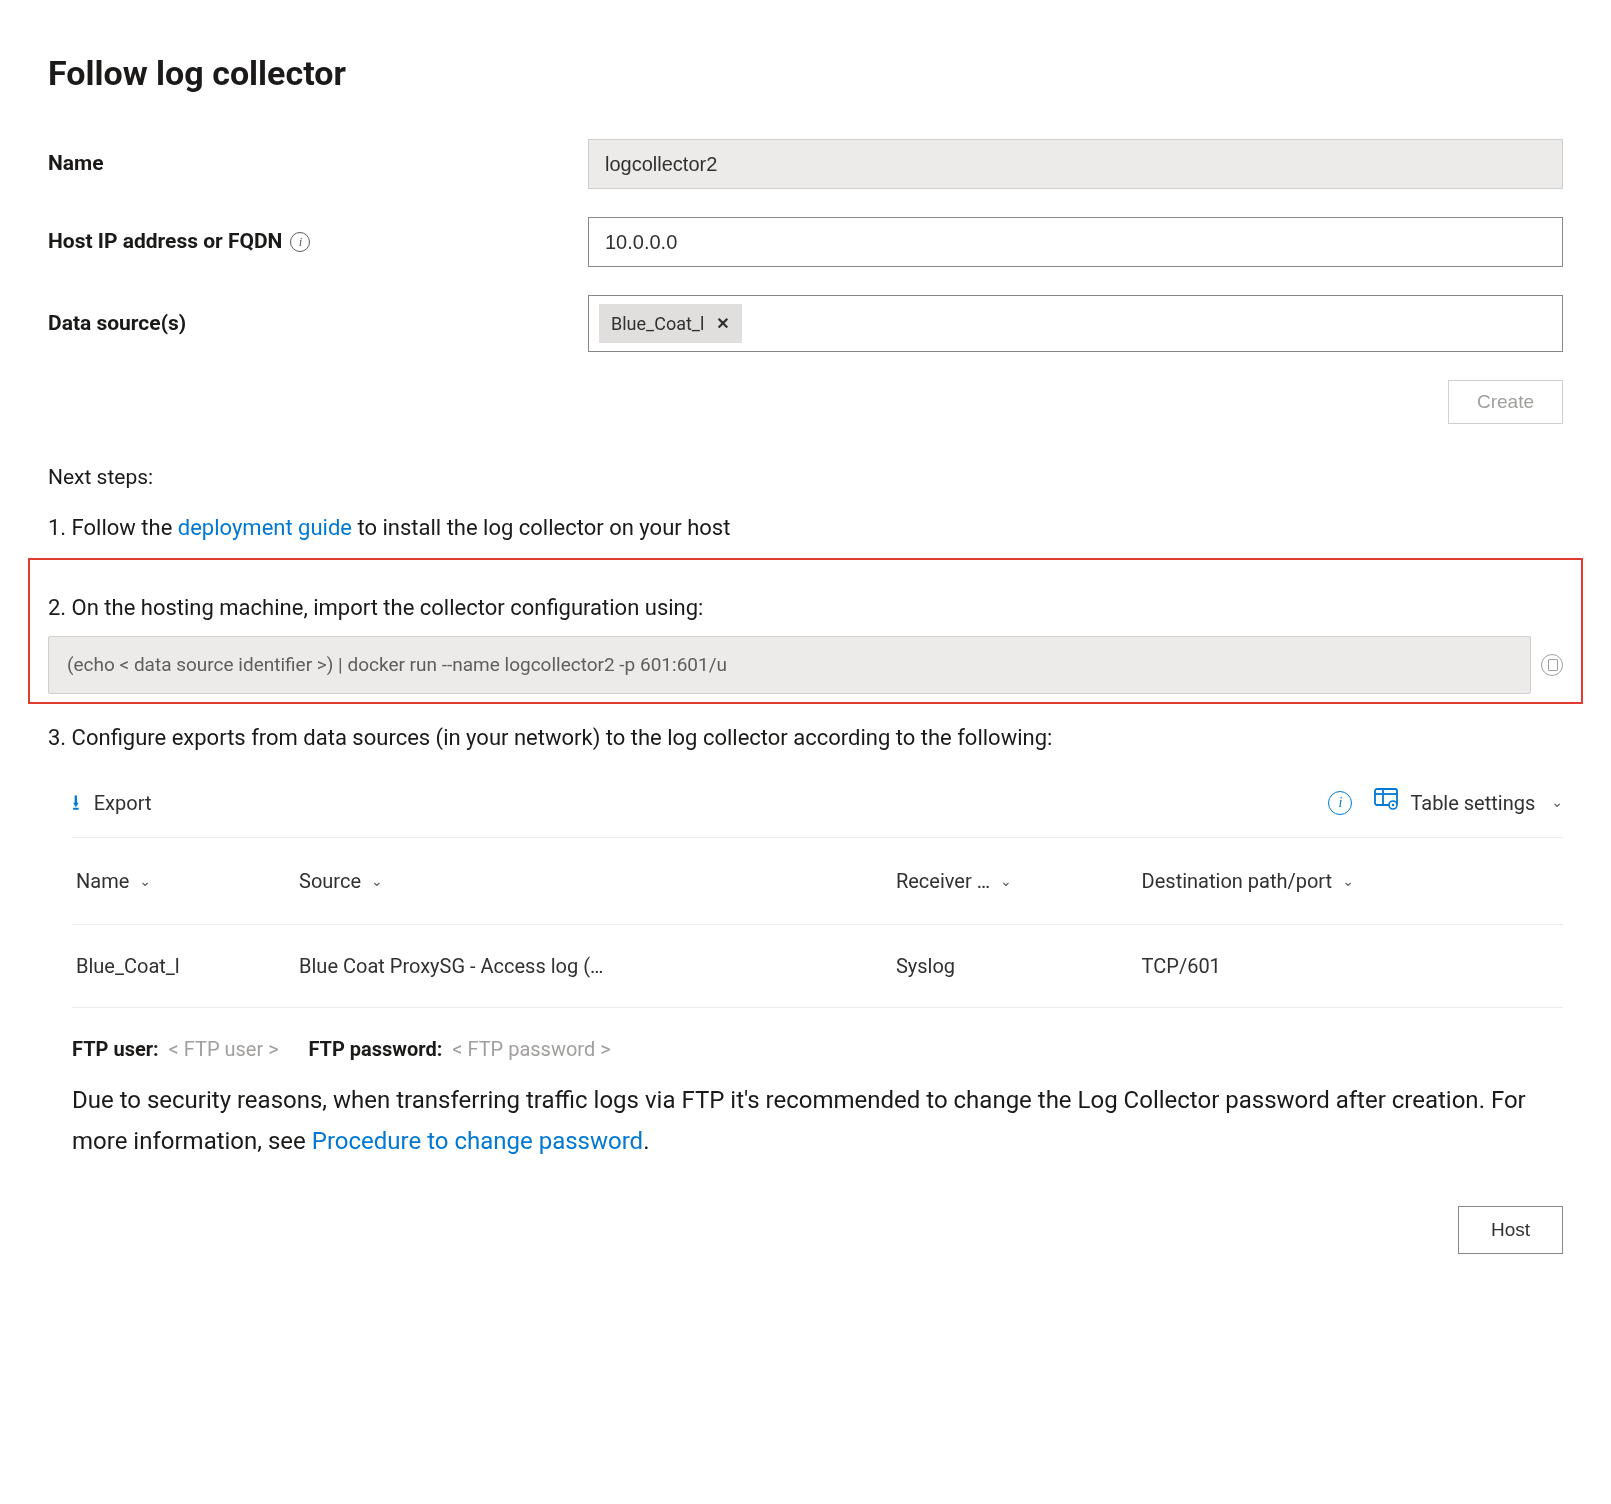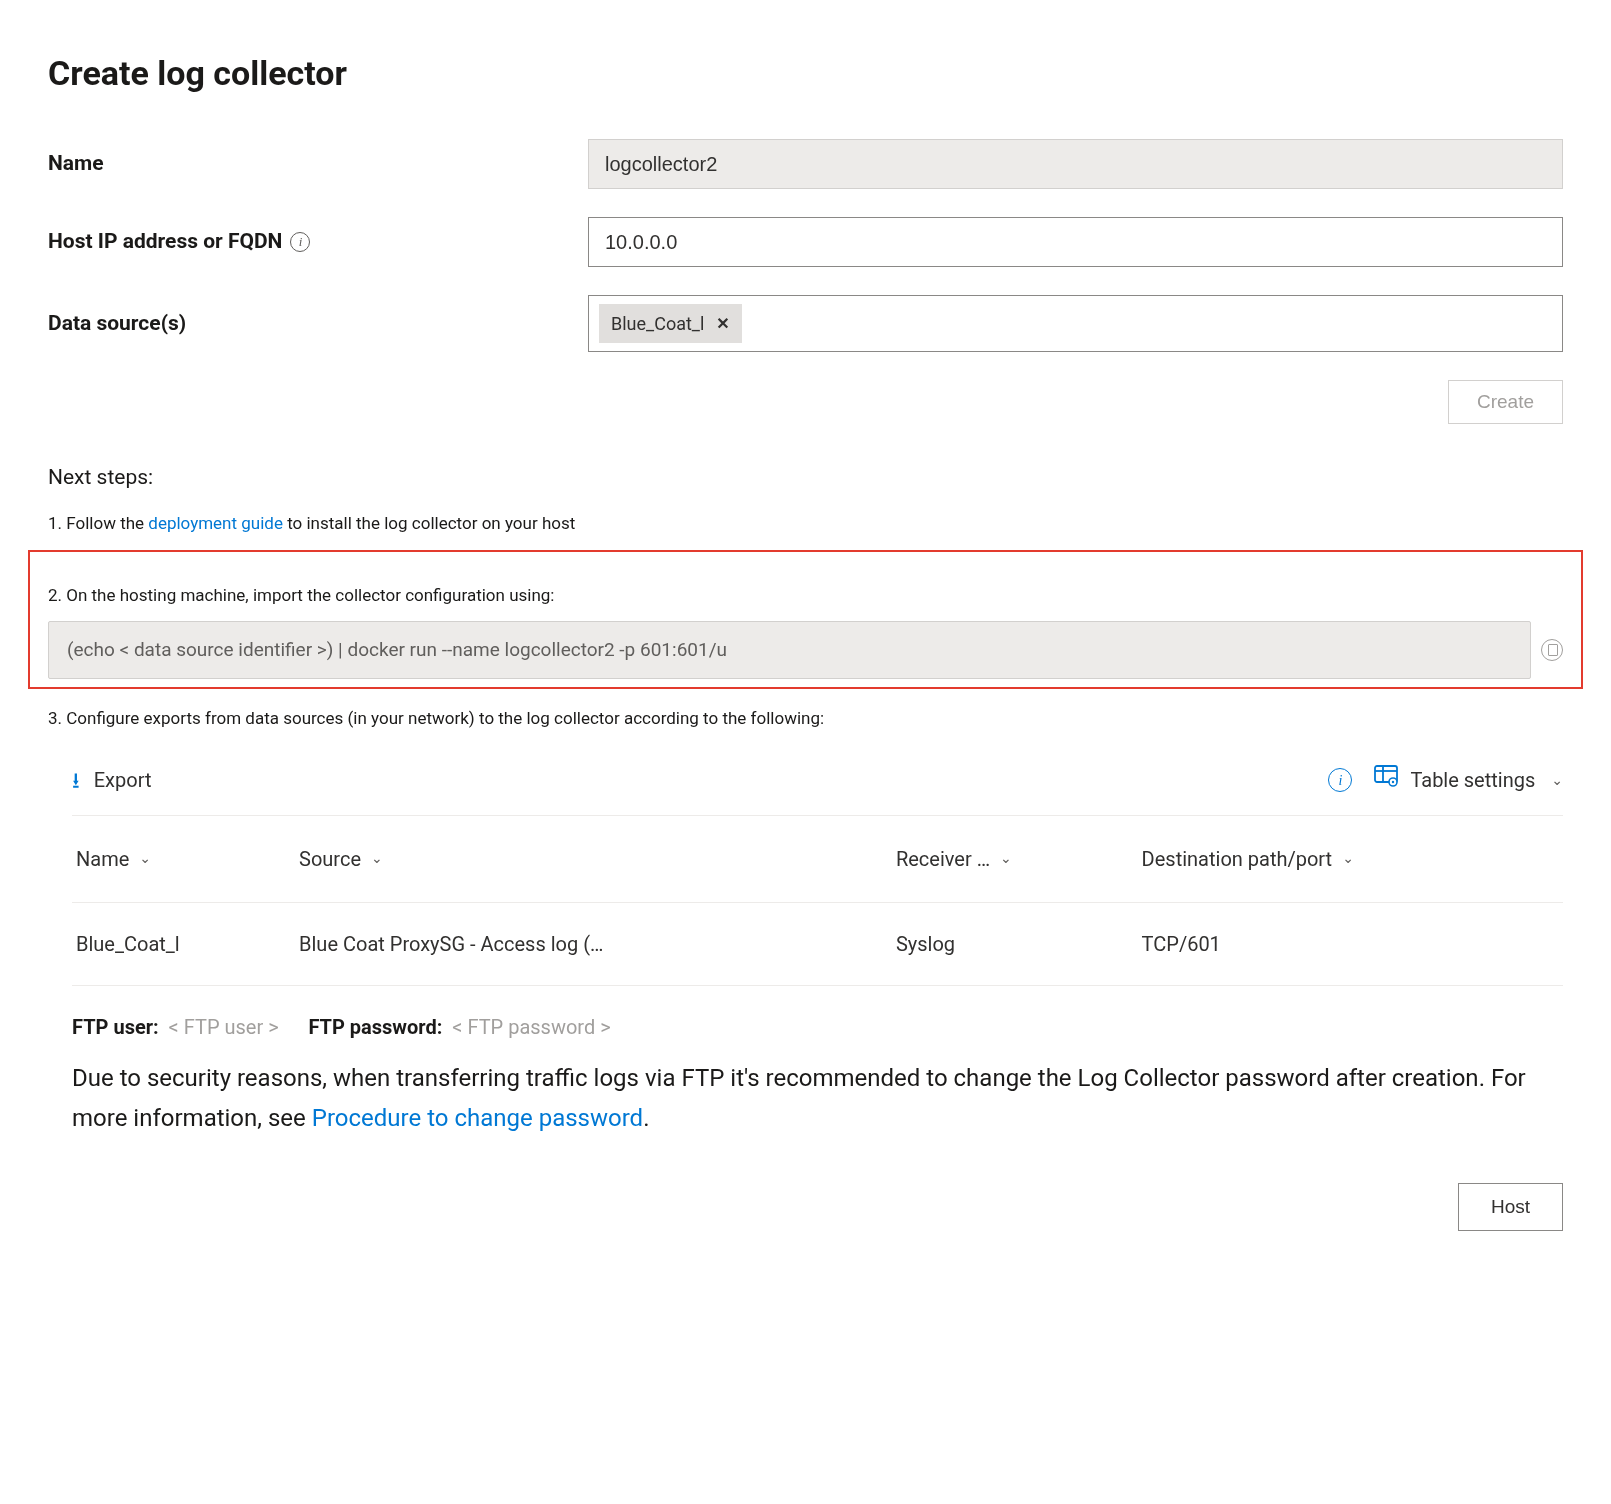--- a/index.html
+++ b/index.html
@@ -91,21 +91,21 @@
     font-size: 19px;
     padding: 10px 28px;
     cursor: default;
   }
   .next-steps-title {
     font-size: 21px;
     font-weight: 400;
     margin-bottom: 16px;
   }
   .step {
-    font-size: 17px;
+    font-size: 22px;
     margin-bottom: 14px;
     margin-top: 17px;
   }
   .link { color: #0078d4; cursor: pointer; }
   .highlight-box {
     border: 2px solid #e33b2e;
     padding: 14px 18px 8px 18px;
     margin: 6px -20px 12px -20px;
   }
   .code-block-wrap {
@@ -226,21 +226,21 @@
     color: #323130;
     font-size: 19px;
     padding: 12px 32px;
     cursor: pointer;
   }
   .th-inner { display: inline-flex; align-items: center; gap: 6px; cursor: pointer; }
 </style>
 </head>
 <body>
 
-<h1 class="page-title">Create log collector</h1>
+<h1 class="page-title">Follow log collector</h1>
 
 <div class="form-row">
   <div class="form-label">Name</div>
   <input class="text-input readonly" readonly="" value="logcollector2" style="">
 </div>
 
 <div class="form-row">
   <div class="form-label">
     <span>Host IP address or FQDN</span>
     <span class="info-circle">i</span>

